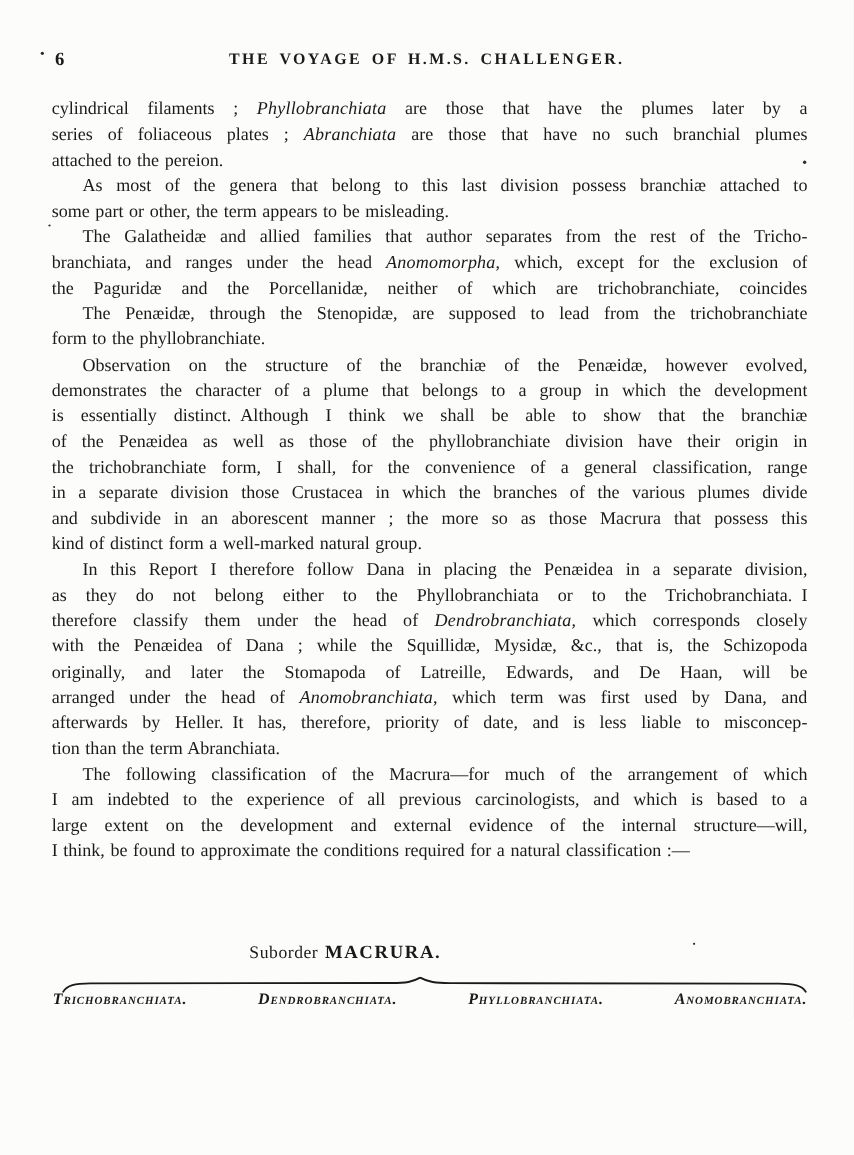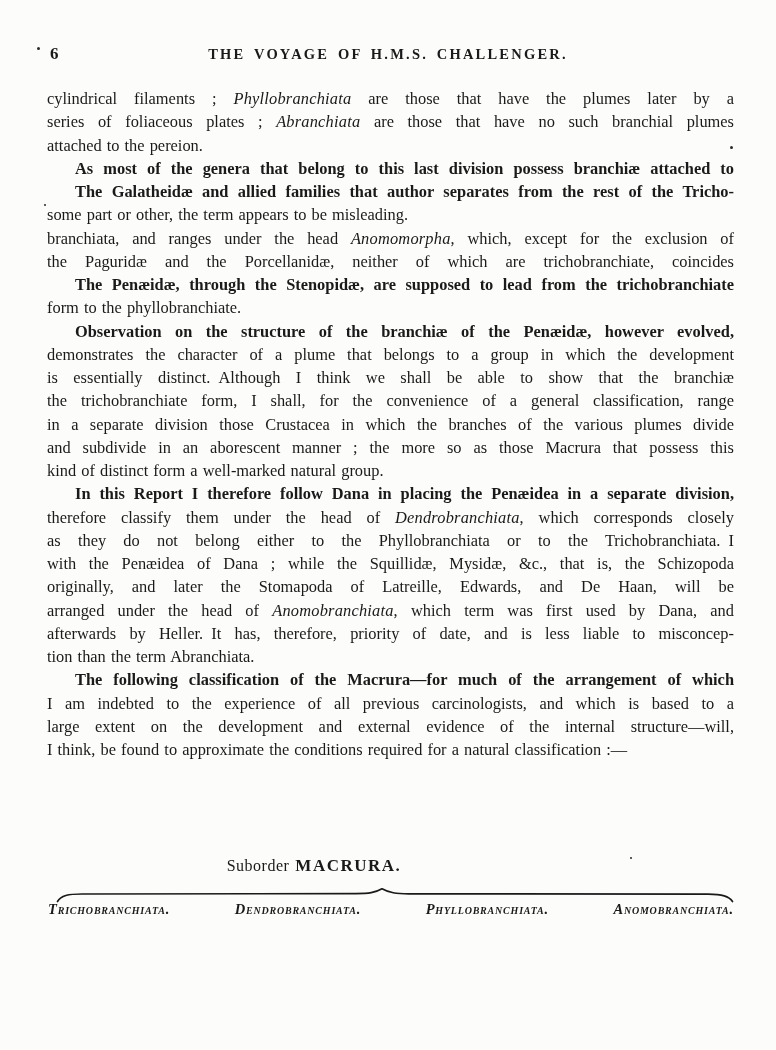--- a/index.html
+++ b/index.html
@@ -35,21 +35,21 @@
     font-size: 16.4px;
     word-spacing: 1px;
   }
   .text-line {
     height: 23.25px; line-height: 23.25px;
     overflow: hidden;
     text-align: justify;
     text-align-last: justify;
   }
   .text-line.last { text-align-last: left; }
-  .text-line.indent { text-indent: 28px; font-weight: bold; }
+  .text-line.indent { text-indent: 28px; }
   .text-line i { font-style: italic; letter-spacing: 0.2px; }
   
   .suborder-heading {
     position: absolute; top: 856px; left: 0; width: 628px;
     text-align: center; font-size: 16px;
   }
   .suborder-prefix { letter-spacing: 0.5px; }
   .suborder-name {
     font-weight: bold; font-size: 17px; letter-spacing: 1.5px;
     margin-left: 6px;
@@ -86,36 +86,37 @@
   <div class="running-header">
     <span class="page-number">6</span>
     <span class="running-title">THE VOYAGE OF H.M.S. CHALLENGER.</span>
   </div>
 
   <div class="body-text">
       <div class="text-line"><span>cylindrical filaments ; </span><i>Phyllobranchiata</i><span> are those that have the plumes later by a</span></div>
       <div class="text-line"><span>series of foliaceous plates ; </span><i>Abranchiata</i><span> are those that have no such branchial plumes</span></div>
       <div class="text-line last"><span>attached to the pereion.</span></div>
       <div class="text-line indent"><span>As most of the genera that belong to this last division possess branchiæ attached to</span></div>
+      <div class="text-line last"><span>some part or other, the term appears to be misleading.</span></div>
       <div class="text-line indent"><span>The Galatheidæ and allied families that author separates from the rest of the Tricho-</span></div>
-      <div class="text-line last"><span>some part or other, the term appears to be misleading.</span></div>
       <div class="text-line"><span>branchiata, and ranges under the head </span><i>Anomomorpha</i><span>, which, except for the exclusion of</span></div>
       <div class="text-line"><span>the Paguridæ and the Porcellanidæ, neither of which are trichobranchiate, coincides</span></div>
       <div class="text-line indent"><span>The Penæidæ, through the Stenopidæ, are supposed to lead from the trichobranchiate</span></div>
       <div class="text-line last"><span>form to the phyllobranchiate.</span></div>
       <div class="text-line indent"><span>Observation on the structure of the branchiæ of the Penæidæ, however evolved,</span></div>
       <div class="text-line"><span>demonstrates the character of a plume that belongs to a group in which the development</span></div>
       <div class="text-line"><span>is essentially distinct. Although I think we shall be able to show that the branchiæ</span></div>
+      <div class="text-line"><span>of the Penæidea as well as those of the phyllobranchiate division have their origin in</span></div>
       <div class="text-line"><span>the trichobranchiate form, I shall, for the convenience of a general classification, range</span></div>
       <div class="text-line"><span>in a separate division those Crustacea in which the branches of the various plumes divide</span></div>
       <div class="text-line"><span>and subdivide in an aborescent manner ; the more so as those Macrura that possess this</span></div>
       <div class="text-line last"><span>kind of distinct form a well-marked natural group.</span></div>
       <div class="text-line indent"><span>In this Report I therefore follow Dana in placing the Penæidea in a separate division,</span></div>
+      <div class="text-line"><span>as they do not belong either to the Phyllobranchiata or to the Trichobranchiata. I</span></div>
       <div class="text-line"><span>therefore classify them under the head of </span><i>Dendrobranchiata</i><span>, which corresponds closely</span></div>
-      <div class="text-line"><span>as they do not belong either to the Phyllobranchiata or to the Trichobranchiata. I</span></div>
       <div class="text-line"><span>with the Penæidea of Dana ; while the Squillidæ, Mysidæ, &amp;c., that is, the Schizopoda</span></div>
       <div class="text-line"><span>originally, and later the Stomapoda of Latreille, Edwards, and De Haan, will be</span></div>
       <div class="text-line"><span>arranged under the head of </span><i>Anomobranchiata</i><span>, which term was first used by Dana, and</span></div>
       <div class="text-line"><span>afterwards by Heller. It has, therefore, priority of date, and is less liable to misconcep-</span></div>
       <div class="text-line last"><span>tion than the term Abranchiata.</span></div>
       <div class="text-line indent"><span>The following classification of the Macrura—for much of the arrangement of which</span></div>
       <div class="text-line"><span>I am indebted to the experience of all previous carcinologists, and which is based to a</span></div>
       <div class="text-line"><span>large extent on the development and external evidence of the internal structure—will,</span></div>
       <div class="text-line last"><span>I think, be found to approximate the conditions required for a natural classification :—</span></div>
     </div>

